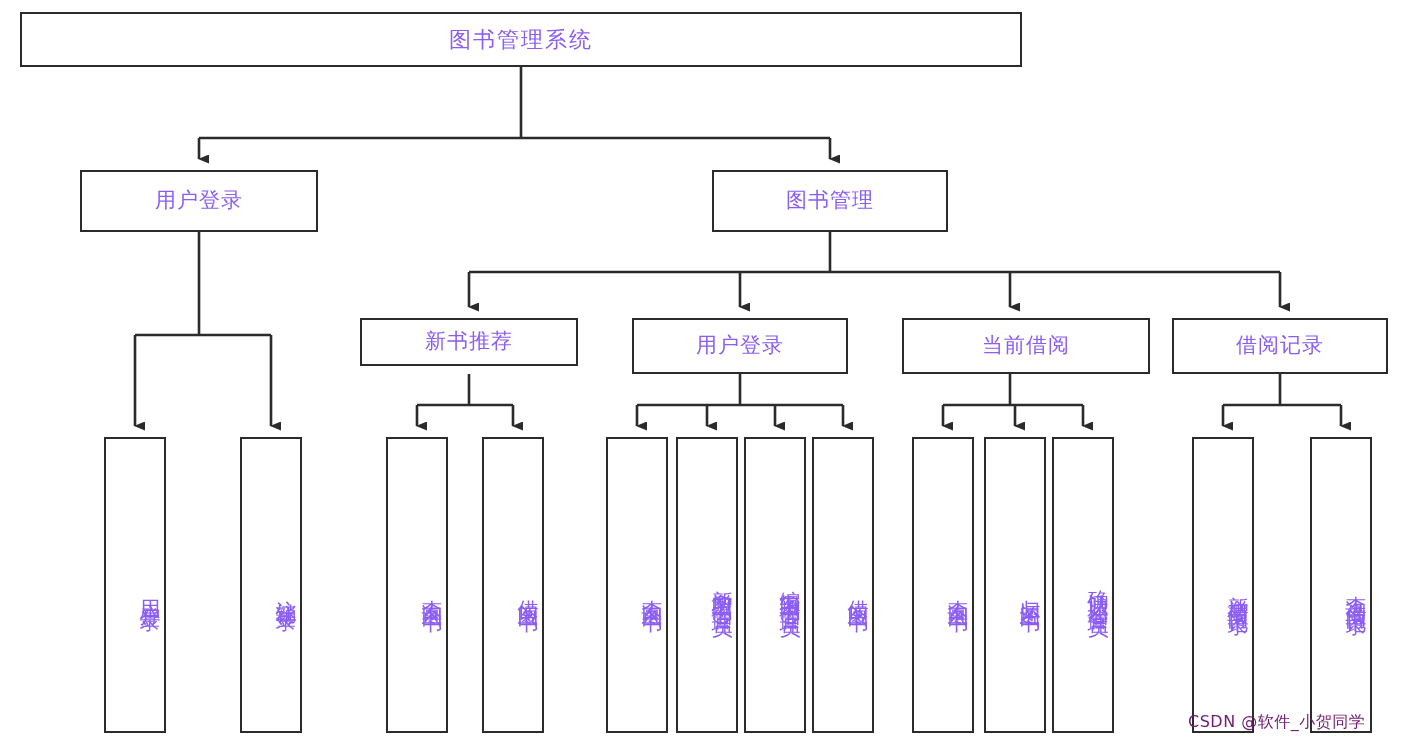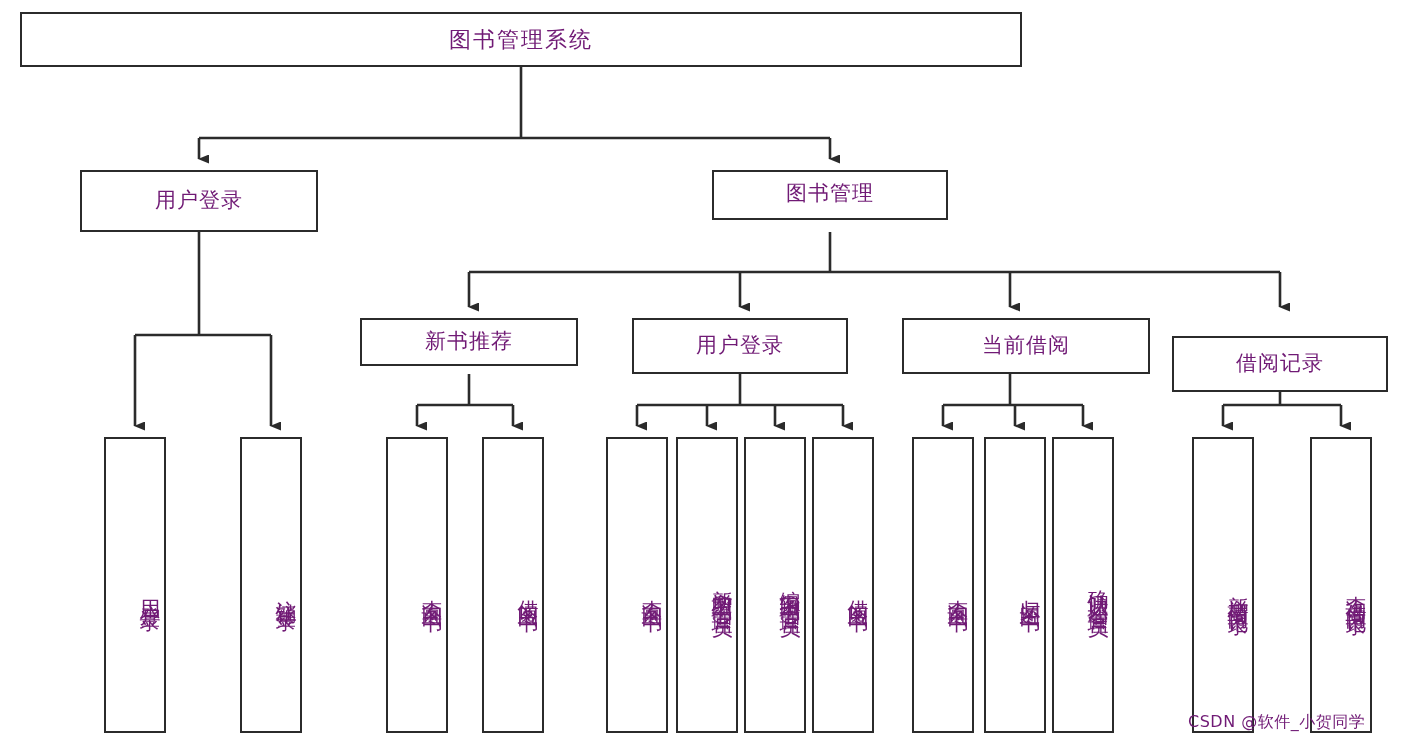--- a/index.html
+++ b/index.html
@@ -26,21 +26,21 @@
     pointer-events: none;
   }
   .node {
     position: absolute;
     box-sizing: border-box;
     background: #ffffff;
     border: 2px solid #2b2b2b;
     display: flex;
     align-items: center;
     justify-content: center;
-    color: #701a75;
+    color: #8b5cf6;
   }
   .node.h {
     font-size: 21px;
     letter-spacing: 1px;
     line-height: 1.1;
   }
   .node.title {
     font-size: 22px;
     letter-spacing: 2px;
   }
@@ -117,35 +117,35 @@
   </svg>
 
   <div class="node title" style="left: 20px; top: 12px; width: 1002px; height: 55px;">
     <span>图书管理系统</span>
   </div>
 
   <div id="level2-host">
       <div class="node h" style="left: 80px; top: 170px; width: 238px; height: 62px;">
         <span>用户登录</span>
       </div>
-      <div class="node h" style="left: 712px; top: 170px; width: 236px; height: 50px; font-family: Liberation Mono, monospace;">
+      <div class="node h" style="left: 712px; top: 170px; width: 236px; height: 62px;">
         <span>图书管理</span>
       </div>
     </div>
   <div id="level3-host">
       <div class="node h" style="left: 360px; top: 318px; width: 218px; height: 48px;">
         <span>新书推荐</span>
       </div>
       <div class="node h" style="left: 632px; top: 318px; width: 216px; height: 56px;">
         <span>用户登录</span>
       </div>
       <div class="node h" style="left: 902px; top: 318px; width: 248px; height: 56px;">
         <span>当前借阅</span>
       </div>
-      <div class="node h" style="left: 1172px; top: 336px; width: 216px; height: 56px;">
+      <div class="node h" style="left: 1172px; top: 318px; width: 216px; height: 56px;">
         <span>借阅记录</span>
       </div>
     </div>
   <div id="leaf-host">
       <div class="node leaf" style="left: 104px; top: 437px; width: 62px; height: 296px;">
         <span class="vtext">用户登录</span>
       </div>
       <div class="node leaf" style="left: 240px; top: 437px; width: 62px; height: 296px;">
         <span class="vtext">注销登录</span>
       </div>

